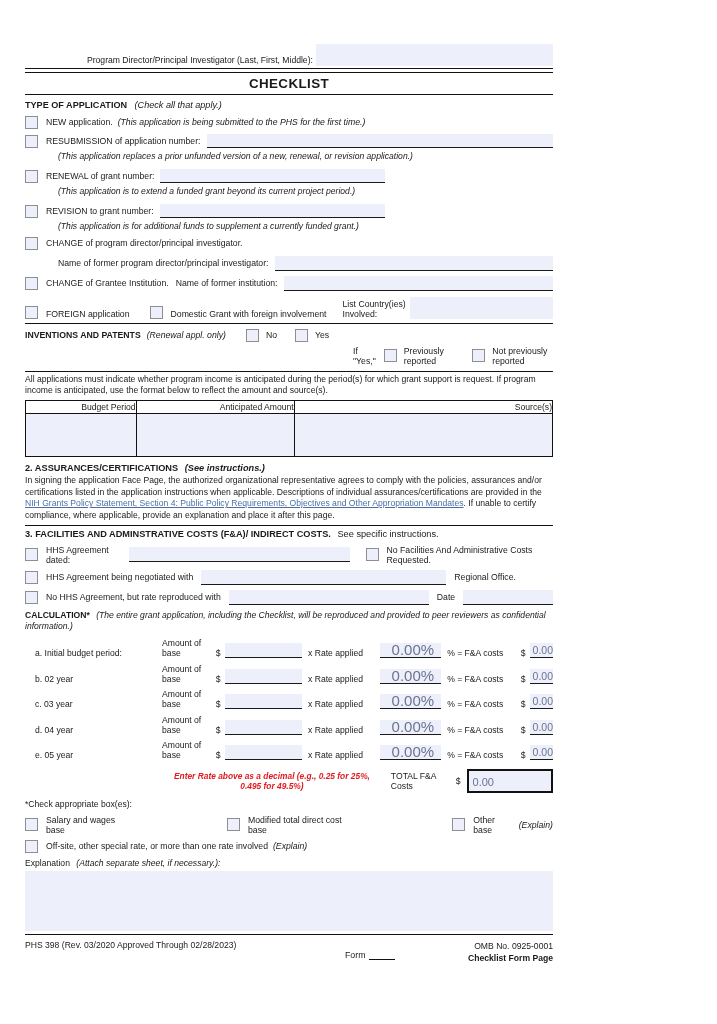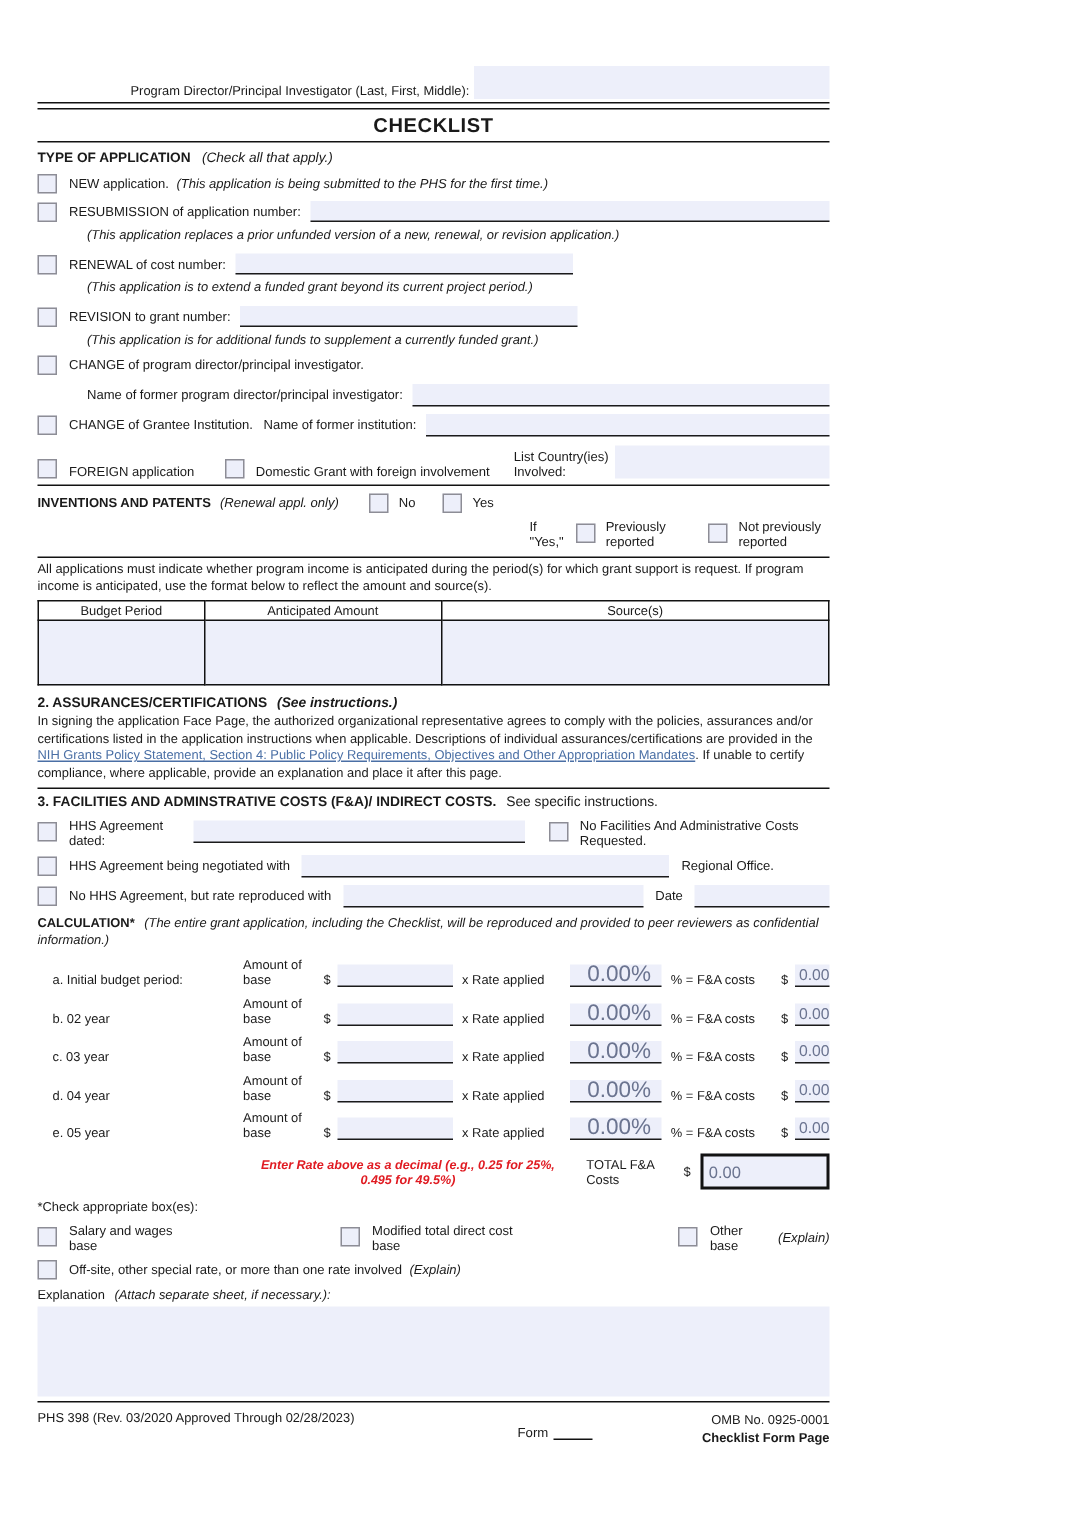--- a/index.html
+++ b/index.html
@@ -48,21 +48,21 @@
   .inv2{display:flex;align-items:center;font-size:8.7px;margin-top:4px;padding-left:328px;}
 
   
   .numh{font-size:9.2px;font-weight:bold;margin-top:4px;}
   .body{font-size:8.6px;line-height:11.4px;margin-top:2px;}
   a.lnk{color:#4a6fa5;text-decoration:underline;}
 
   
   table.pi{width:100%;border-collapse:collapse;margin-top:4px;}
   table.pi th{
-    font-size:8.6px;font-weight:normal;text-align:center;
+    font-size:8.6px;font-weight:normal;text-align:right;
     border-left:1.4px solid #121212;border-right:1.4px solid #121212;
     border-top:1.6px solid #121212;border-bottom:1.6px solid #121212;
     padding:1px 0;background:#fff;
   }
   table.pi td{
     height:40px;background:#edeffa;
     border-left:1.4px solid #121212;border-right:1.4px solid #121212;
     border-bottom:1px solid #121212;
   }
 
@@ -118,21 +118,21 @@
 
   <div class="ln">
     <span class="cb"></span>
     <span>RESUBMISSION of application number:</span>
     <span class="fld" style="flex:1;margin-left:6px;height:14px"></span>
   </div>
   <div class="sub">(This application replaces a prior unfunded version of a new, renewal, or revision application.)</div>
 
   <div class="ln" style="margin-top:8px">
     <span class="cb"></span>
-    <span>RENEWAL of cost number:</span>
+    <span>RENEWAL of grant number:</span>
     <span class="fld" style="width:225px;margin-left:6px;height:14px"></span>
   </div>
   <div class="sub">(This application is to extend a funded grant beyond its current project period.)</div>
 
   <div class="ln" style="margin-top:8px">
     <span class="cb"></span>
     <span>REVISION to grant number:</span>
     <span class="fld" style="width:225px;margin-left:6px;height:14px"></span>
   </div>
   <div class="sub">(This application is for additional funds to supplement a currently funded grant.)</div>

